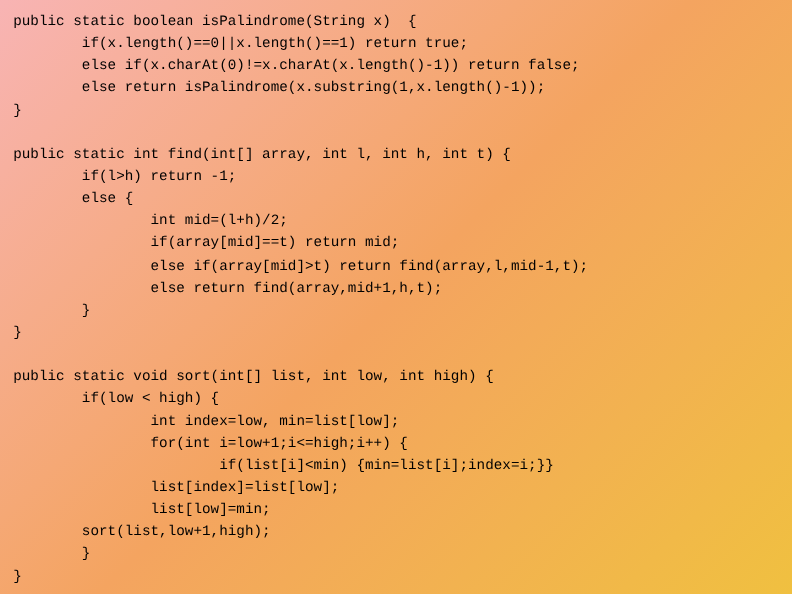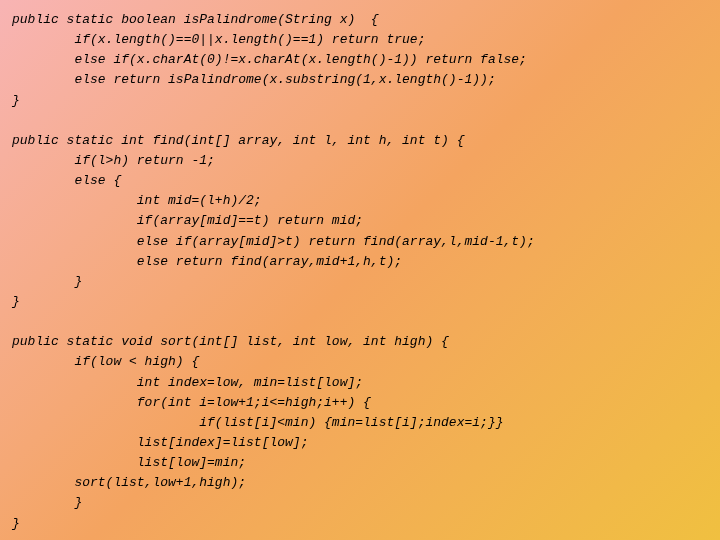--- a/index.html
+++ b/index.html
@@ -1,19 +1,18 @@
 <!DOCTYPE html>
 <html><head>
   <meta charset="utf-8">
   <style>
     * {
       margin: 0;
       padding: 0;
       box-sizing: border-box;
-      font-style: italic;
     }
 
     body {
       width: 720px;
       height: 540px;
       background: linear-gradient(135deg, #f8b4b4 0%, #f4a460 50%, #f0c040 100%);
       font-family: 'Courier New', Courier, monospace;
       font-size: 13px;
       overflow: hidden;
     }

